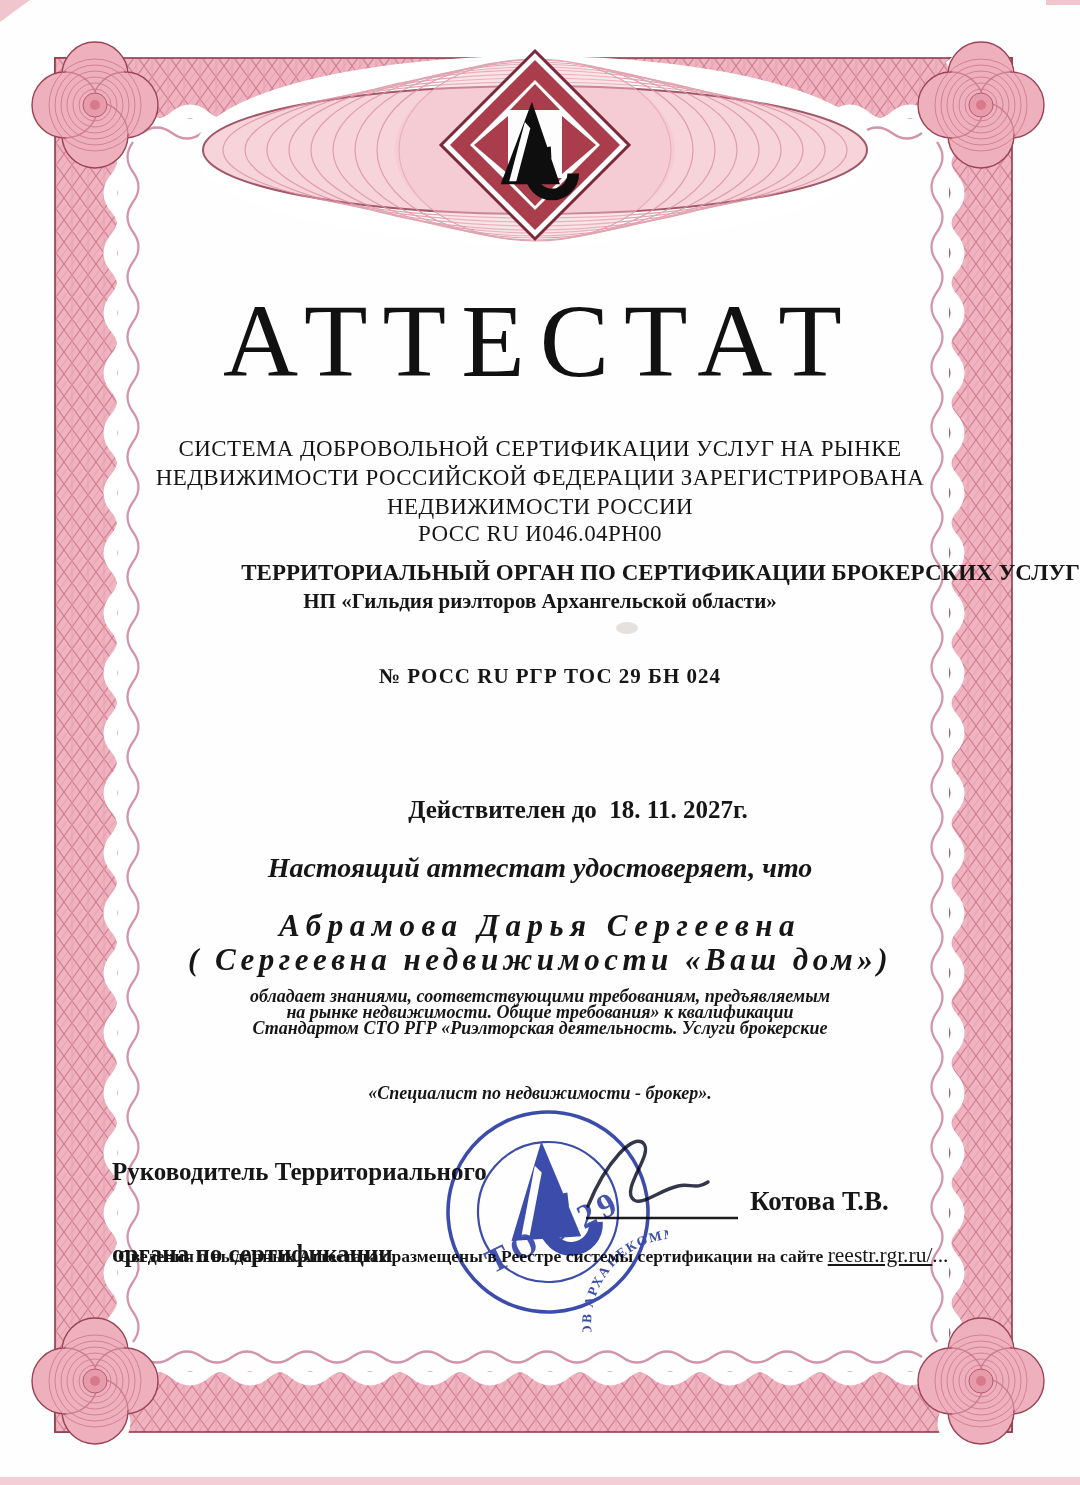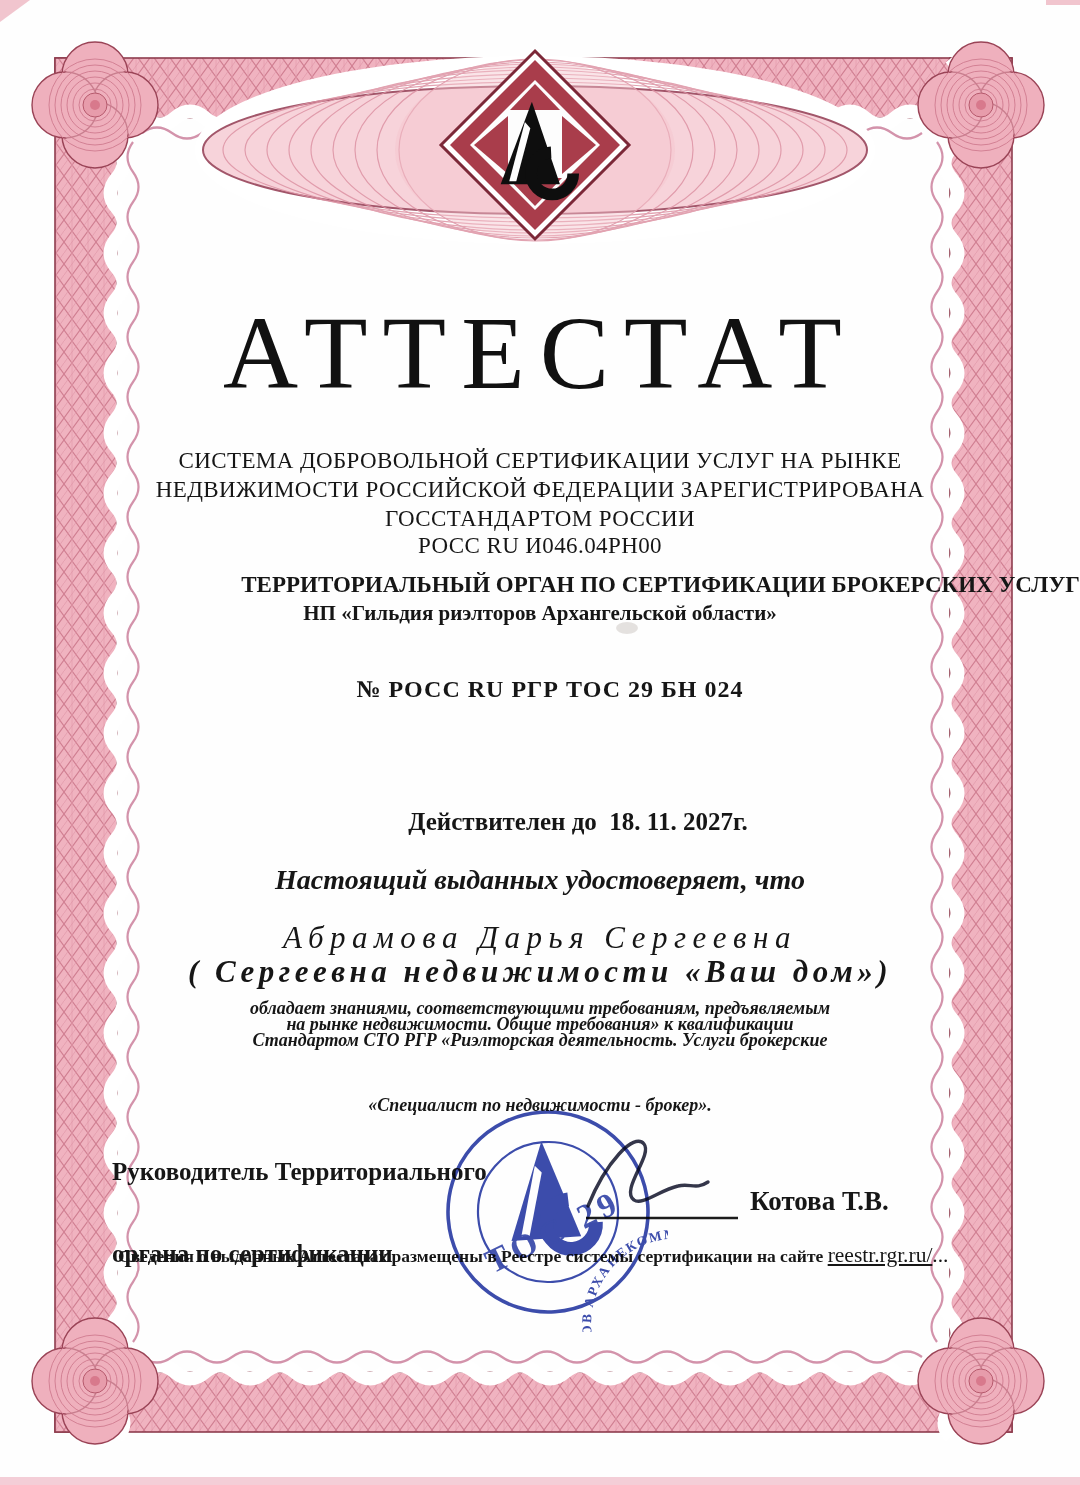--- a/index.html
+++ b/index.html
@@ -3,32 +3,32 @@
 <meta charset="utf-8">
 <style>
   html,body{margin:0;padding:0;}
   body{
     width:1080px;height:1485px;position:relative;overflow:hidden;
     background:#fefefe;
     font-family:"Liberation Serif","DejaVu Serif",serif;
     color:#161616;
   }
   .abs{position:absolute;}
-  .cline{position:absolute;left:0;right:0;text-align:center;white-space:nowrap;margin-top:12px;}
+  .cline{position:absolute;left:0;right:0;text-align:center;white-space:nowrap;}
   .title{
     top:281px;font-size:104px;font-weight:400;letter-spacing:15px;
     color:#111;
   }
   .reg{font-weight:400;font-size:23px;letter-spacing:.4px;}
   .org1{font-weight:700;font-size:23px;text-align:right;}
   .org2{font-weight:700;font-size:21px;}
-  .num{font-weight:700;font-size:24px;letter-spacing:1px;padding-left:20px;}
+  .num{font-weight:700;font-size:21px;letter-spacing:1px;padding-left:20px;}
   .valid{font-weight:700;font-size:25px;white-space:pre;transform:translateX(38px);}
   .cert{font-weight:700;font-style:italic;font-size:28px;}
-  .holder{font-weight:400;font-style:italic;font-size:31px;letter-spacing:6.5px;}
+  .holder{font-weight:700;font-style:italic;font-size:31px;letter-spacing:6.5px;}
   .holderorg{font-weight:700;font-style:italic;font-size:31px;letter-spacing:4.5px;}
   .qual{font-weight:700;font-style:italic;font-size:18px;}
   .role{position:absolute;left:112px;font-weight:700;font-size:25px;white-space:nowrap;}
   .signer{position:absolute;left:750px;top:1186px;font-weight:700;font-size:27px;white-space:nowrap;text-align:center;}
   .footer{
     position:absolute;left:110px;top:1243px;white-space:nowrap;
     font-weight:700;font-size:17.5px;margin-left:8px;
   }
   .footer .link{font-weight:400;font-size:21.5px;text-decoration:underline;}
   .footer .suffix{font-weight:400;font-size:21.5px;}
@@ -191,31 +191,31 @@
     </g>
   </g>
 
   <ellipse cx="627" cy="628" rx="11" ry="6" fill="#a89f98" opacity=".3"></ellipse>
 </svg>
 
 <div class="cline title">АТТЕСТАТ</div>
 
 <div class="cline reg" style="top:436px">СИСТЕМА ДОБРОВОЛЬНОЙ СЕРТИФИКАЦИИ УСЛУГ НА РЫНКЕ</div>
 <div class="cline reg" style="top:465px">НЕДВИЖИМОСТИ РОССИЙСКОЙ ФЕДЕРАЦИИ ЗАРЕГИСТРИРОВАНА</div>
-<div class="cline reg" style="top:494px">ГОССТАНДАРТОМ РОССИИ</div>
+<div class="cline reg" style="top:494px">НЕДВИЖИМОСТИ РОССИИ</div>
 <div class="cline reg" style="top:521px">РОСС RU И046.04РН00</div>
 
 <div class="cline org1" style="top:560px">ТЕРРИТОРИАЛЬНЫЙ ОРГАН ПО СЕРТИФИКАЦИИ БРОКЕРСКИХ УСЛУГ</div>
 <div class="cline org2" style="top:589px">НП «Гильдия риэлторов Архангельской области»</div>
 
 <div class="cline num" style="top:664px">№ РОСС RU РГР ТОС 29 БН 024</div>
 
 <div class="cline valid" style="top:796px">Действителен до  18. 11. 2027г.</div>
 
-<div class="cline cert" style="top:852px">Настоящий выданных удостоверяет, что</div>
+<div class="cline cert" style="top:852px">Настоящий аттестат удостоверяет, что</div>
 
 <div class="cline holder" style="top:908px">Абрамова Дарья Сергеевна</div>
 <div class="cline holderorg" style="top:942px">( Сергеевна недвижимости «Ваш дом»)</div>
 
 <div class="cline qual" style="top:986px">обладает знаниями, соответствующими требованиям, предъявляемым</div>
 <div class="cline qual" style="top:1018px">Стандартом СТО РГР «Риэлторская деятельность. Услуги брокерские</div>
 <div class="cline qual" style="top:1002px">на рынке недвижимости.  Общие требования» к квалификации</div>
 <div class="cline qual" style="top:1083px">«Специалист по недвижимости - брокер».</div>
 
 <div class="role" style="top:1158px">Руководитель Территориального</div>

